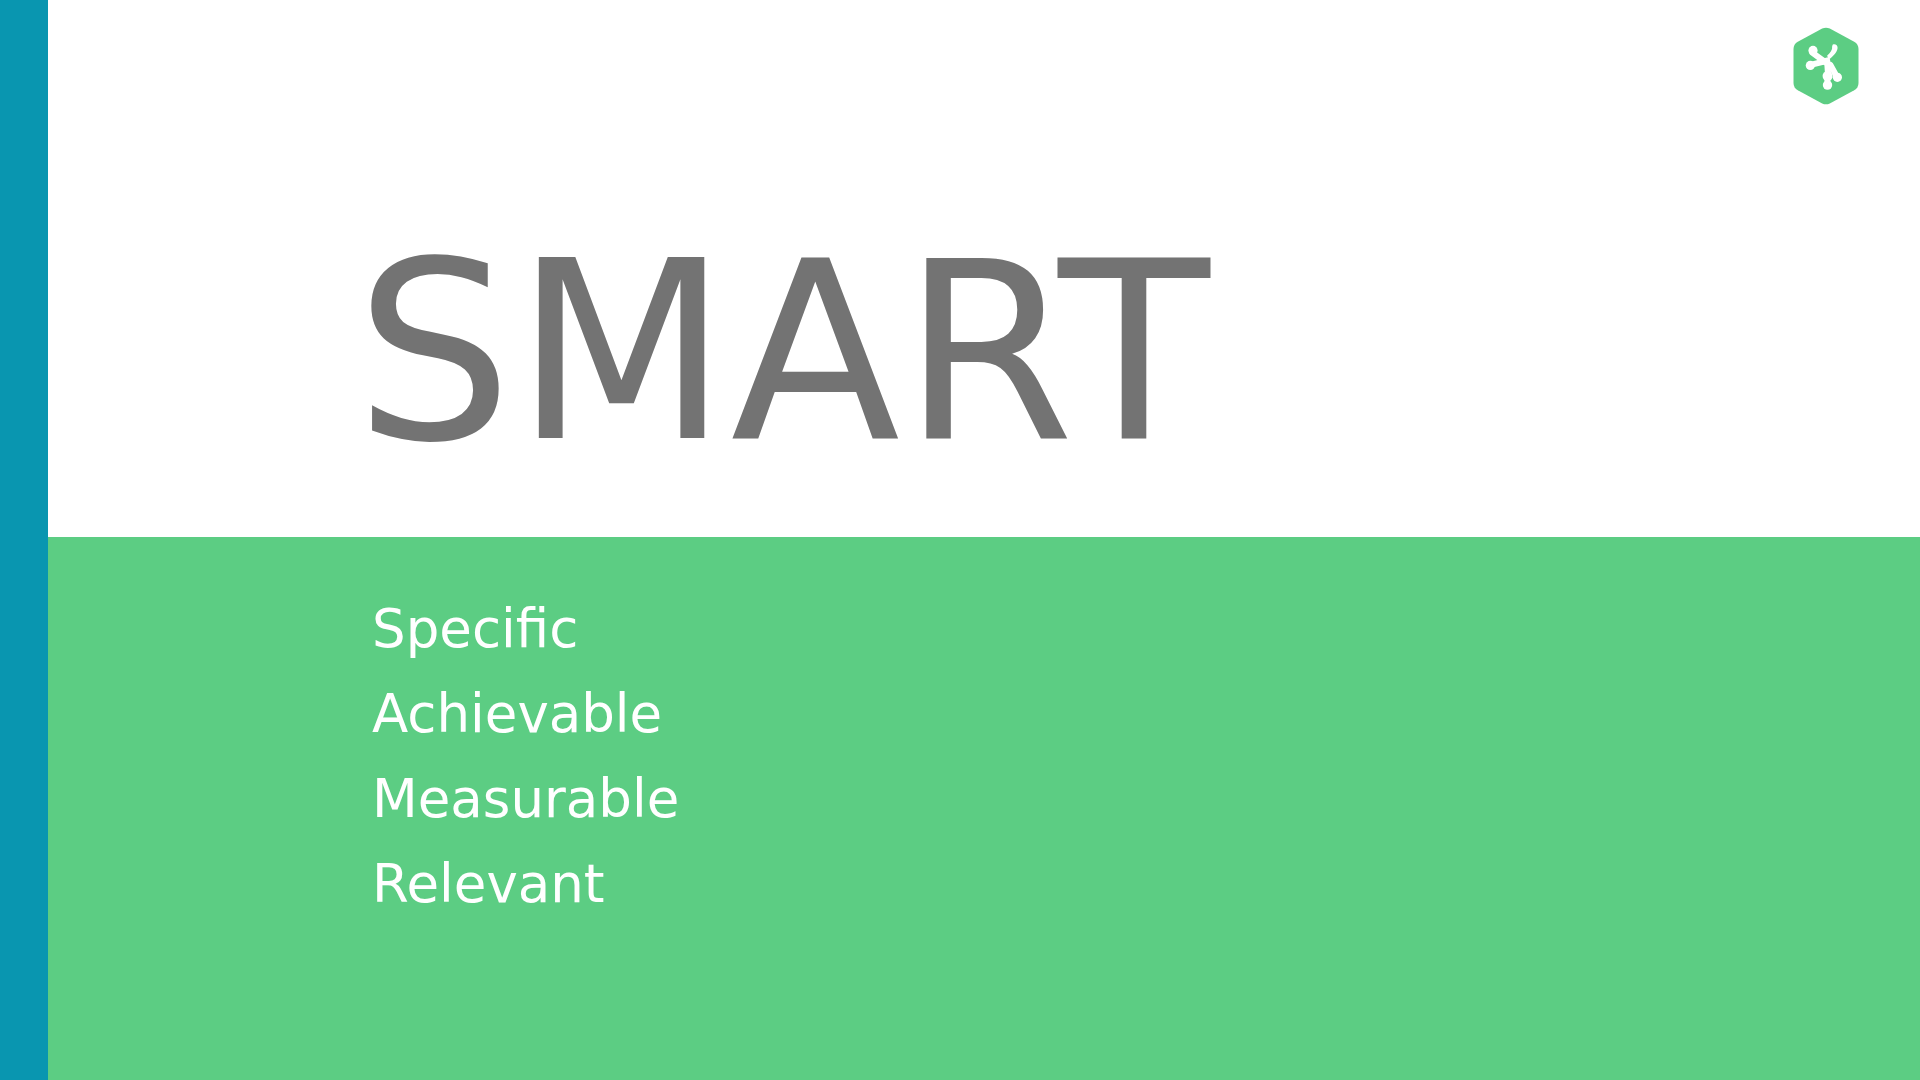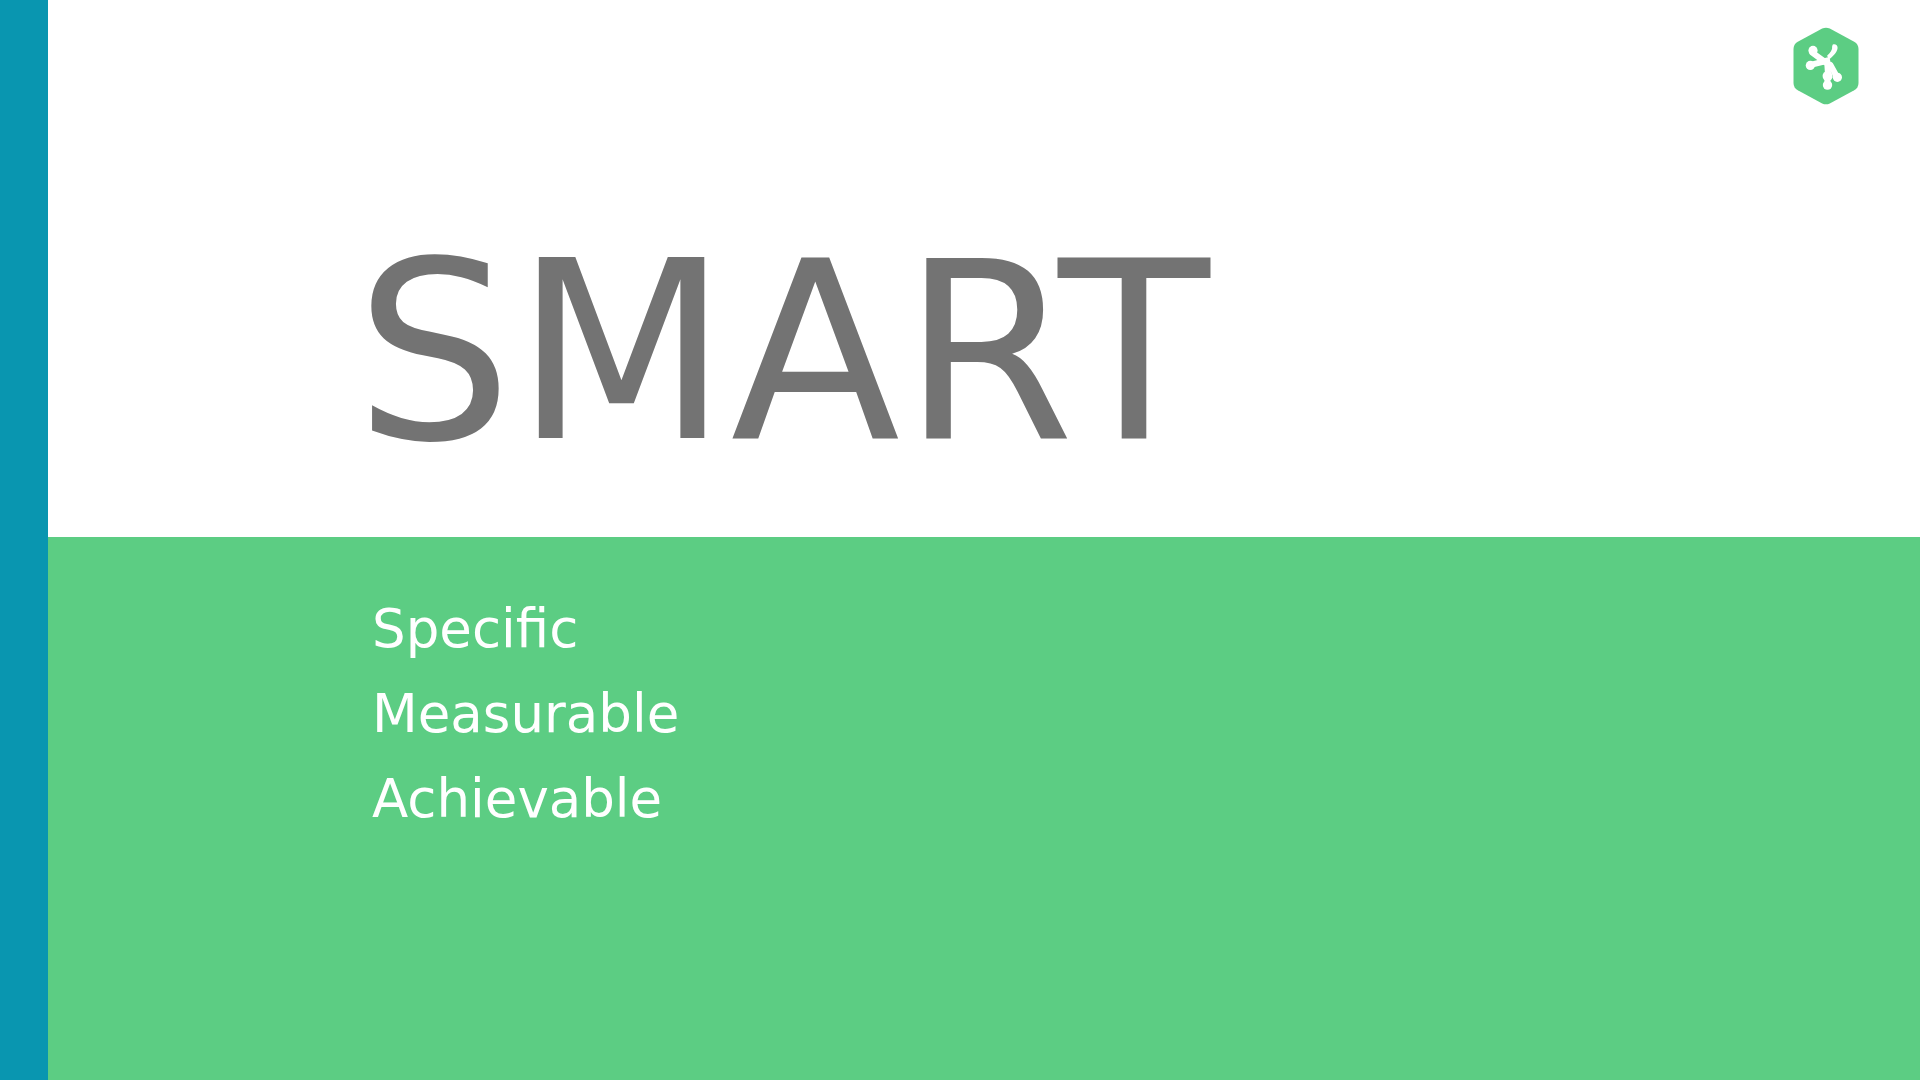--- a/index.html
+++ b/index.html
@@ -122,17 +122,18 @@
         <path d="M39.4 49.5c1.7 0 3 1.3 3 3l0.1 6.4c0 1.7-1.3 3-3 3-1.7 0-3-1.3-3-3l-0.1-6.4c0-1.6 1.3-3 3-3z"></path>
         <circle cx="39.5" cy="59.1" r="4.7"></circle>
       </g>
     </svg>
   </div>
 
   <div class="title">SMART</div>
 
   <ul class="smart-list">
     <li>Specific</li>
+    <li>Achievable</li>
     <li>Measurable</li>
-    <li>Achievable</li>
+    <li>Relevant</li>
   </ul>
 
 </div>
 
 </body></html>

